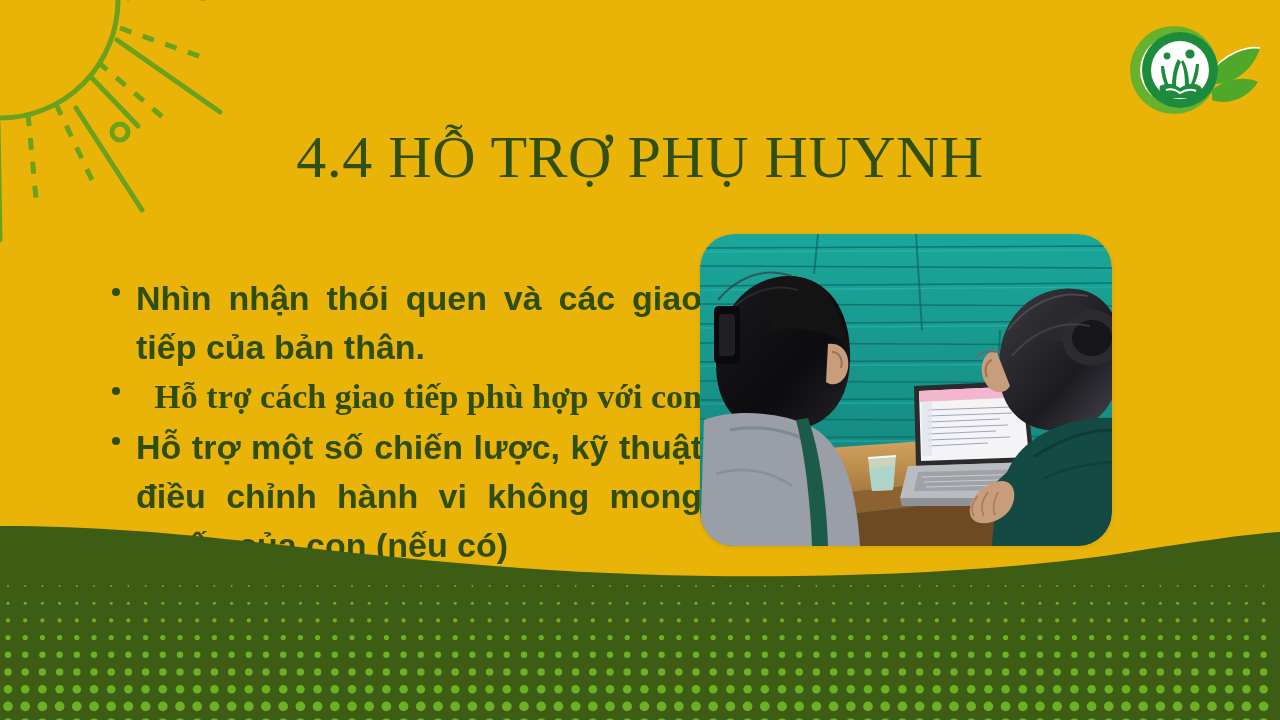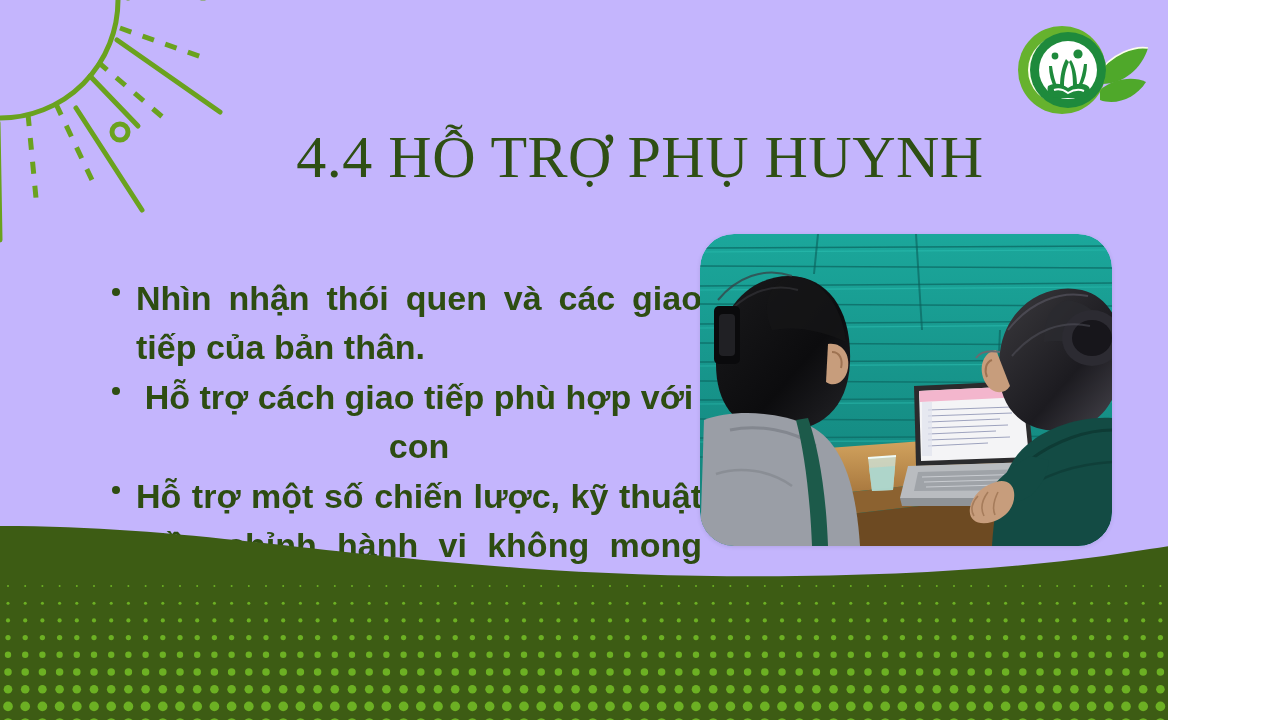--- a/index.html
+++ b/index.html
@@ -2,23 +2,23 @@
 <html><head>
 <meta charset="utf-8">
 <style>
   html, body {
     margin: 0;
     padding: 0;
     background: #ffffff;
   }
   #slide {
     position: relative;
-    width: 1168px;
+    width: 1280px;
     height: 720px;
-    background: #c4b5fd;
+    background: #eab308;
     overflow: hidden;
     font-family: "Liberation Sans", sans-serif;
   }
 
   
   #sun-decoration {
     position: absolute;
     left: -120px;
     top: -120px;
     width: 420px;
@@ -74,21 +74,22 @@
   #bullet-list li .bullet-dot {
     position: absolute;
     left: 10px;
     top: 14px;
     width: 8px;
     height: 8px;
     border-radius: 50%;
     background: #2e4d12;
   }
   #bullet-list li.nojustify {
-    text-align: center;
+    text-align: right;
+    font-family: Liberation Serif, serif;
   }
 
   
   #photo-frame {
     position: absolute;
     left: 700px;
     top: 234px;
     width: 412px;
     height: 312px;
     border-radius: 34px;

